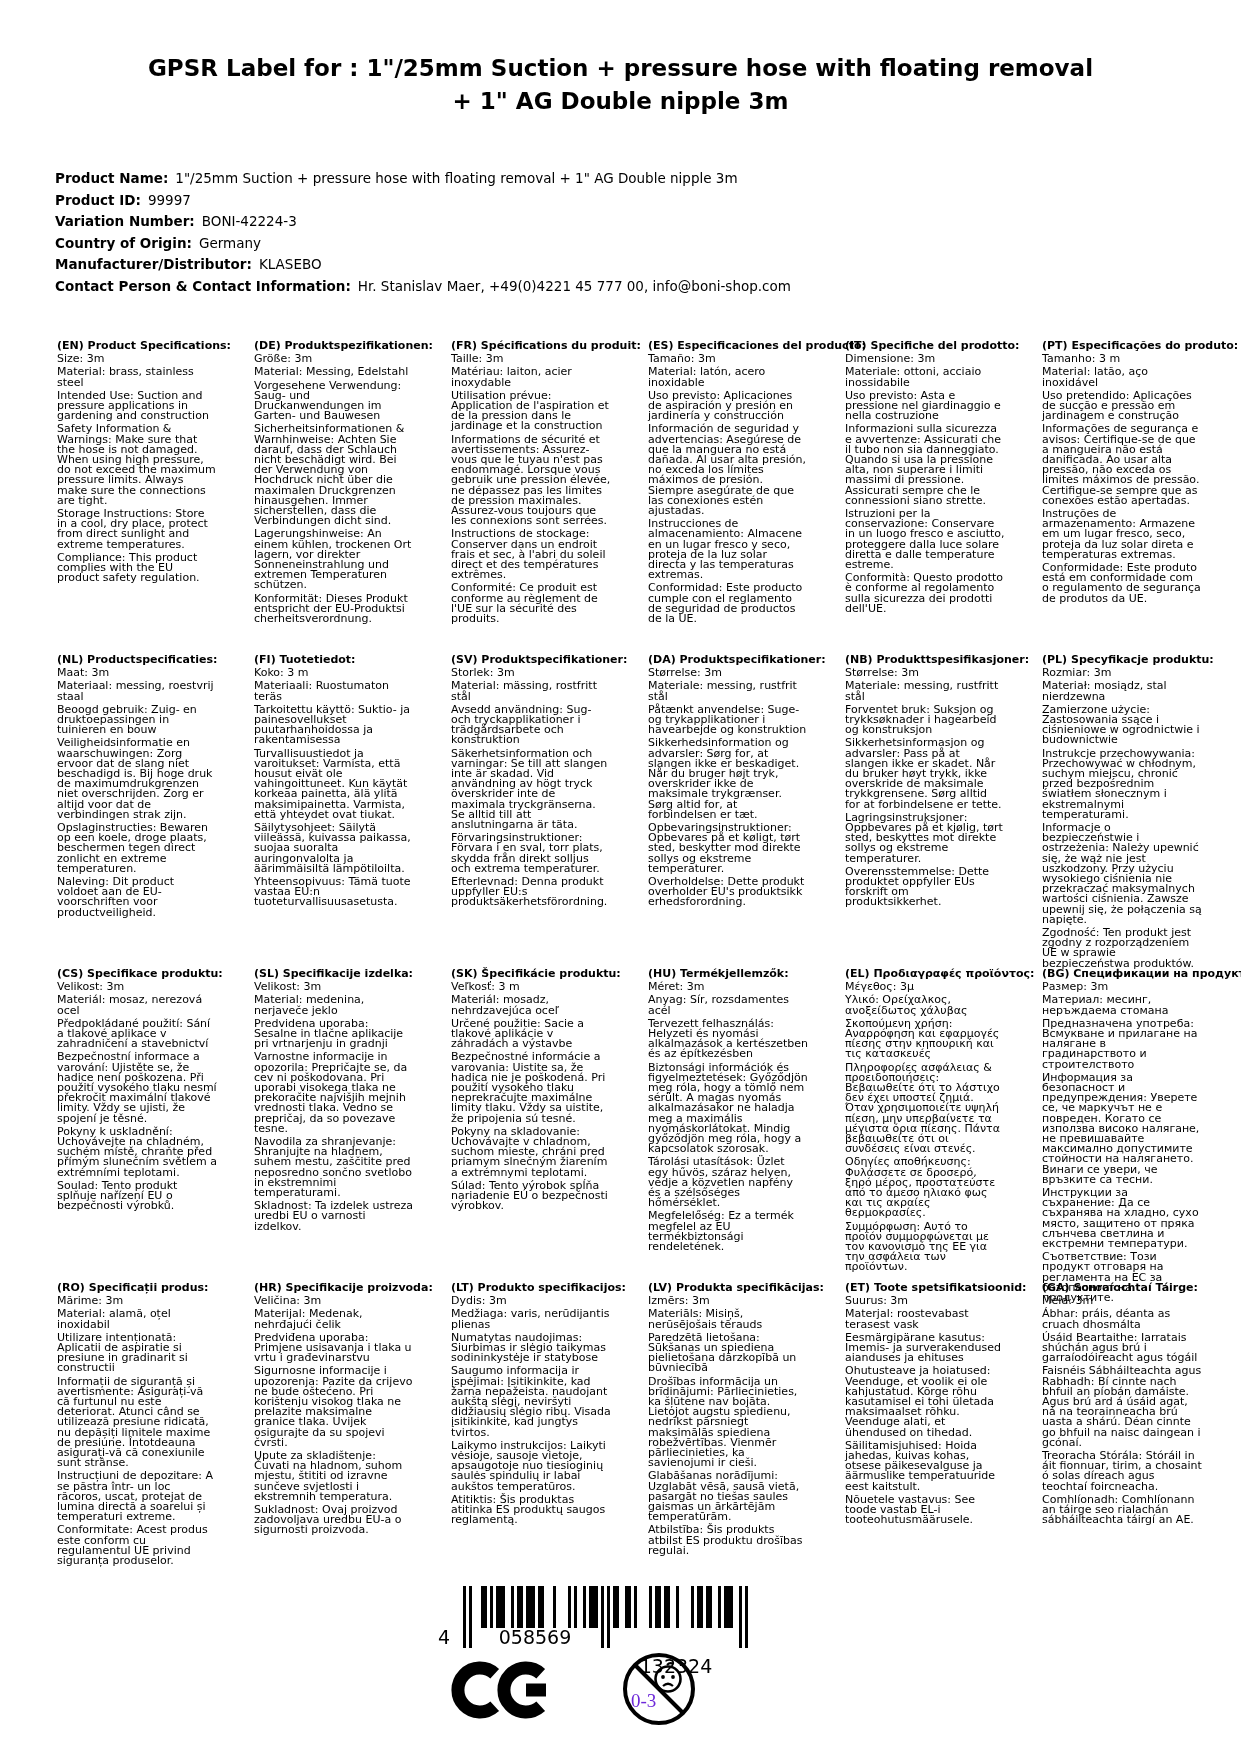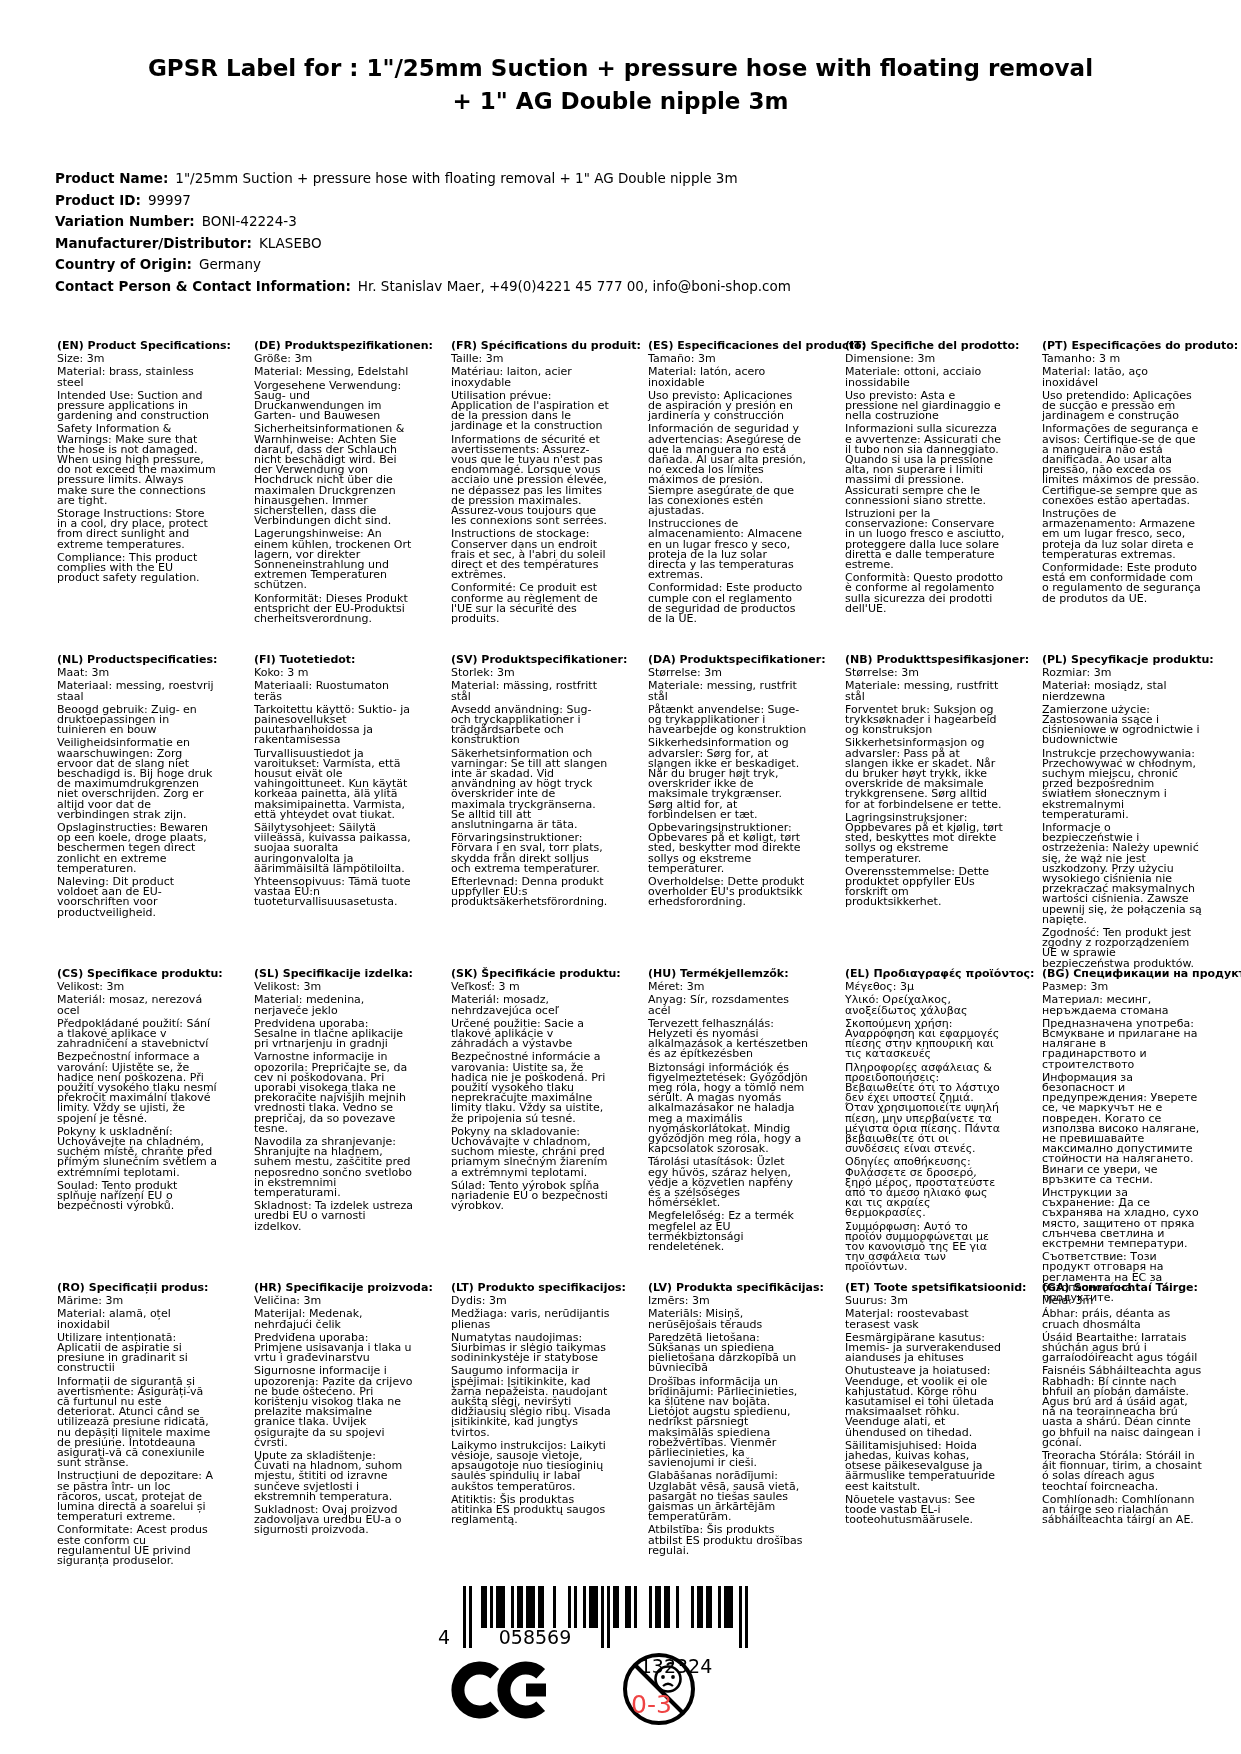--- a/index.html
+++ b/index.html
@@ -33,37 +33,38 @@
   .lang-block p{margin:3px 0 0 0;}
   .barcode-wrap{position:absolute;left:438px;top:1586px;width:320px;height:70px;}
   .barcode-wrap svg{position:absolute;left:25px;top:0;fill:#000;}
   .bc-num{position:absolute;top:40px;font-size:19px;color:#000;}
   .bc-first{left:0;}
   .bc-left{left:34px;width:126px;text-align:center;}
   .bc-right{left:175px;width:126px;text-align:center;margin-top:29px;}
   .ce-mark{position:absolute;left:450px;top:1658px;width:100px;height:64px;}
   .age-warning{position:absolute;left:620px;top:1650px;width:78px;height:78px;}
   .age-label{
-    position:absolute;left:11px;top:40px;font-size:25px;color:#ef4444;
+    position:absolute;left:11px;top:40px;font-size:19px;color:#6d28d9;
     background:transparent;
+    font-family:Liberation Serif, serif;
   }
 </style>
 </head>
 <body>
 
 <div class="page">
 
   <h1 class="title"><span class="title-inner">GPSR Label for : 1"/25mm Suction + pressure hose with floating removal + 1" AG Double nipple 3m</span></h1>
 
   <div class="product-info" id="product-info">
       <div><span class="pi-label">Product Name:</span><span class="pi-value">1"/25mm Suction + pressure hose with floating removal + 1" AG Double nipple 3m</span></div>
       <div><span class="pi-label">Product ID:</span><span class="pi-value">99997</span></div>
       <div><span class="pi-label">Variation Number:</span><span class="pi-value">BONI-42224-3</span></div>
+      <div><span class="pi-label">Country of Origin:</span><span class="pi-value">Germany</span></div>
       <div><span class="pi-label">Manufacturer/Distributor:</span><span class="pi-value">KLASEBO</span></div>
-      <div><span class="pi-label">Country of Origin:</span><span class="pi-value">Germany</span></div>
       <div><span class="pi-label">Contact Person &amp; Contact Information:</span><span class="pi-value">Hr. Stanislav Maer, +49(0)4221 45 777 00, info@boni-shop.com</span></div>
     </div>
 
   <div class="lang-grid" id="lang-grid">
       <div class="lang-block">
         <div class="lb-header">(EN) Product Specifications:</div>
         <p>Size: 3m</p>
         <p>Material: brass, stainless steel</p>
         <p>Intended Use: Suction and pressure applications in gardening and construction</p>
         <p>Safety Information &amp; Warnings: Make sure that the hose is not damaged. When using high pressure, do not exceed the maximum pressure limits. Always make sure the connections are tight.</p>
@@ -77,21 +78,21 @@
         <p>Vorgesehene Verwendung: Saug- und Druckanwendungen im Garten- und Bauwesen</p>
         <p>Sicherheitsinformationen &amp; Warnhinweise: Achten Sie darauf, dass der Schlauch nicht beschädigt wird. Bei der Verwendung von Hochdruck nicht über die maximalen Druckgrenzen hinausgehen. Immer sicherstellen, dass die Verbindungen dicht sind.</p>
         <p>Lagerungshinweise: An einem kühlen, trockenen Ort lagern, vor direkter Sonneneinstrahlung und extremen Temperaturen schützen.</p>
         <p>Konformität: Dieses Produkt entspricht der EU-Produktsi cherheitsverordnung.</p>
       </div>
       <div class="lang-block">
         <div class="lb-header">(FR) Spécifications du produit:</div>
         <p>Taille: 3m</p>
         <p>Matériau: laiton, acier inoxydable</p>
         <p>Utilisation prévue: Application de l'aspiration et de la pression dans le jardinage et la construction</p>
-        <p>Informations de sécurité et avertissements: Assurez-vous que le tuyau n'est pas endommagé. Lorsque vous acciaio une pression élevée, ne dépassez pas les limites de pression maximales. Assurez-vous toujours que les connexions sont serrées.</p>
+        <p>Informations de sécurité et avertissements: Assurez-vous que le tuyau n'est pas endommagé. Lorsque vous gebruik une pression élevée, ne dépassez pas les limites de pression maximales. Assurez-vous toujours que les connexions sont serrées.</p>
         <p>Instructions de stockage: Conserver dans un endroit frais et sec, à l'abri du soleil direct et des températures extrêmes.</p>
         <p>Conformité: Ce produit est conforme au règlement de l'UE sur la sécurité des produits.</p>
       </div>
       <div class="lang-block">
         <div class="lb-header">(ES) Especificaciones del producto:</div>
         <p>Tamaño: 3m</p>
         <p>Material: latón, acero inoxidable</p>
         <p>Uso previsto: Aplicaciones de aspiración y presión en jardinería y construcción</p>
         <p>Información de seguridad y advertencias: Asegúrese de que la manguera no está dañada. Al usar alta presión, no exceda los límites máximos de presión. Siempre asegúrate de que las conexiones estén ajustadas.</p>
         <p>Instrucciones de almacenamiento: Almacene en un lugar fresco y seco, proteja de la luz solar directa y las temperaturas extremas.</p>

